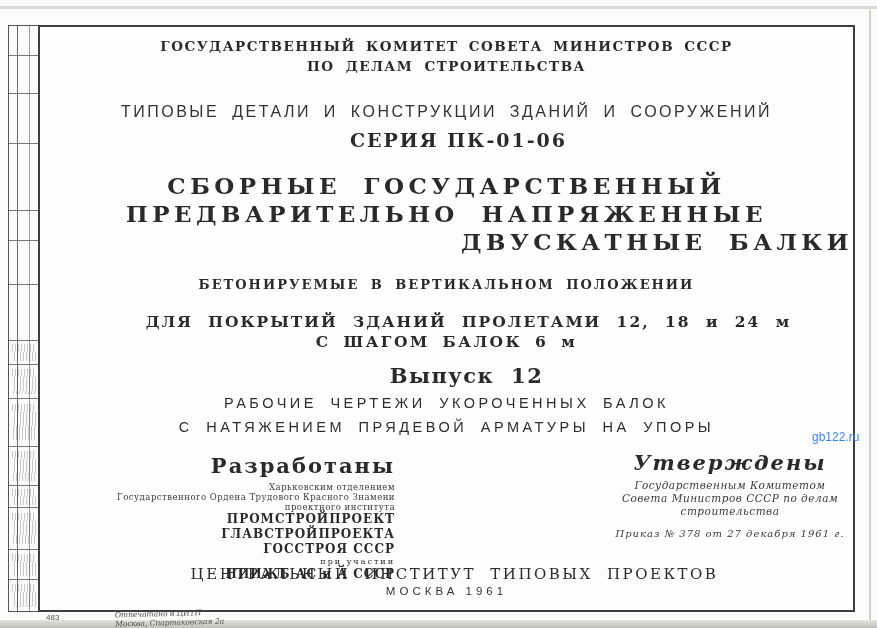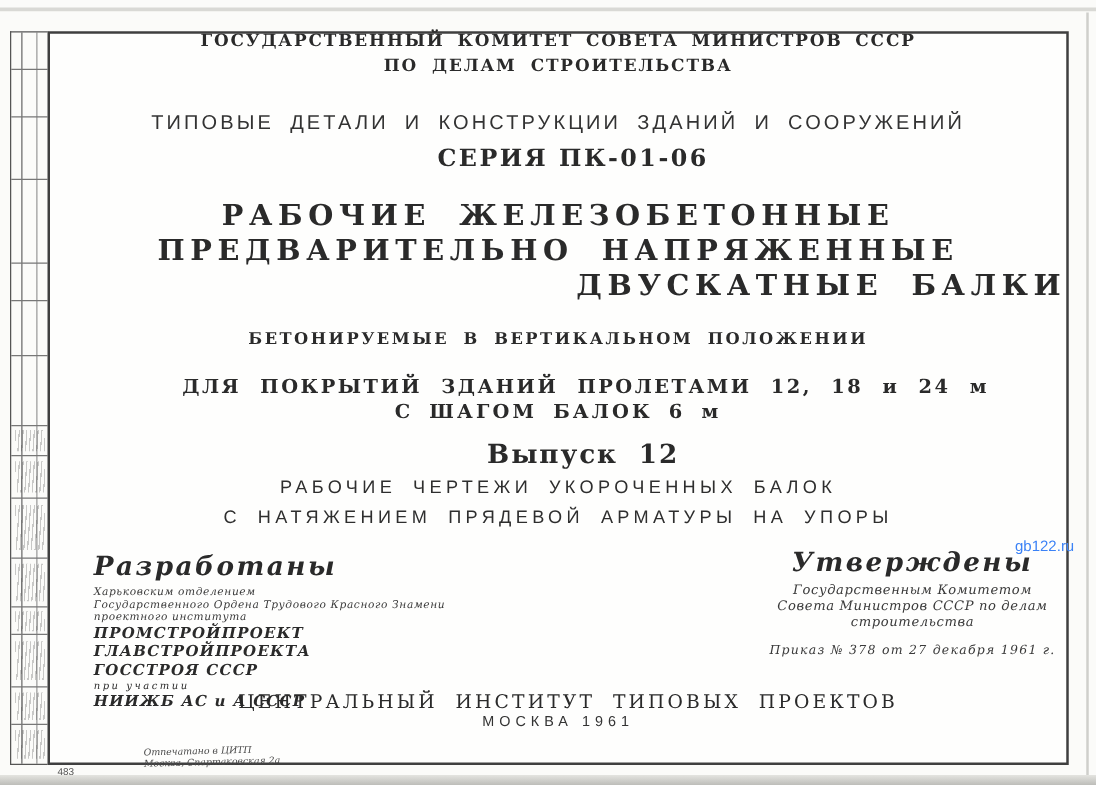--- a/index.html
+++ b/index.html
@@ -24,21 +24,21 @@
     background-image:linear-gradient(#6a6a6a,#6a6a6a),linear-gradient(#9a9a9a,#9a9a9a);
     background-size:1px 100%,1px 100%;background-position:8px 0,20px 0;
     background-repeat:no-repeat;display:flex;flex-direction:column;}
   .stamp-cell{border-bottom:1px solid #777;box-sizing:border-box;position:relative;}
   .stamp-cell:last-child{border-bottom:none;}
   .stamp-cell.scribble::after{
     content:"";position:absolute;left:3px;right:3px;top:12%;bottom:12%;
     background:repeating-linear-gradient(94deg, rgba(45,45,45,.45) 0 1px, transparent 1px 3px);
     opacity:.55;}
   
-  .content{position:absolute;left:40px;top:12px;width:813px;height:585px;text-align:center;}
+  .content{position:absolute;left:40px;top:25px;width:813px;height:585px;text-align:center;}
   .gov-line1{position:absolute;left:0;right:0;top:13px;font-size:13.5px;font-weight:bold;
     letter-spacing:1.5px;word-spacing:4px;}
   .gov-line2{position:absolute;left:0;right:0;top:33px;font-size:13.5px;font-weight:bold;
     letter-spacing:1.5px;word-spacing:5px;}
   .kicker{position:absolute;left:0;right:0;top:78px;font-size:16px;
     font-family:"Liberation Sans", sans-serif;letter-spacing:2.5px;word-spacing:6px;color:#333;}
   .series-name{position:absolute;left:0;right:0;top:104px;font-size:19px;font-weight:bold;
     letter-spacing:2px;padding-left:24px;}
   .title-line{position:absolute;left:0;right:0;font-size:23px;font-weight:bold;
     letter-spacing:4.5px;word-spacing:10px;}
@@ -51,21 +51,21 @@
     letter-spacing:2px;word-spacing:8px;padding-left:44px;}
   .app-line2{position:absolute;left:0;right:0;top:307px;font-size:15.5px;font-weight:bold;
     letter-spacing:2.5px;word-spacing:5px;}
   .issue-heading{position:absolute;left:0;right:0;top:338px;font-size:21px;font-weight:bold;
     letter-spacing:1.5px;word-spacing:8px;padding-left:40px;}
   .issue-line{position:absolute;left:0;right:0;font-family:"Liberation Sans", sans-serif;
     font-size:14.5px;letter-spacing:3.5px;word-spacing:6px;color:#2e2e2e;}
   .issue-line.i1{top:370px;}
   .issue-line.i2{top:394px;}
   
-  .developed{position:absolute;left:35px;top:428px;width:320px;text-align:left;font-style:italic;}
+  .developed{position:absolute;left:35px;top:428px;width:320px;text-align:right;}
   .approved{position:absolute;left:540px;top:425px;width:300px;text-align:center;font-style:italic;}
   .script-heading{font-size:21px;font-weight:bold;letter-spacing:2px;margin:0 0 4px 0;}
   .dev-small{font-size:8.5px;line-height:10px;letter-spacing:.5px;color:#3a3a3a;}
   .dev-caps{font-size:12px;line-height:15px;font-weight:bold;letter-spacing:1px;}
   .dev-tiny{font-size:8px;line-height:10px;letter-spacing:2px;}
   .appr-line{font-size:10.5px;line-height:13px;letter-spacing:.5px;color:#3a3a3a;}
   .appr-order{font-size:10px;margin-top:10px;letter-spacing:1px;color:#3a3a3a;}
   
   .publisher1{position:absolute;left:0;right:0;top:540px;font-size:15px;font-weight:normal;
     letter-spacing:2.5px;word-spacing:7px;padding-left:16px;}
@@ -107,21 +107,21 @@
 <div class="frame"></div>
 
 <div class="content">
 
   <div class="gov-line1">ГОСУДАРСТВЕННЫЙ КОМИТЕТ СОВЕТА МИНИСТРОВ СССР</div>
   <div class="gov-line2">ПО ДЕЛАМ СТРОИТЕЛЬСТВА</div>
 
   <div class="kicker">ТИПОВЫЕ ДЕТАЛИ И КОНСТРУКЦИИ ЗДАНИЙ И СООРУЖЕНИЙ</div>
   <div class="series-name">СЕРИЯ ПК-01-06</div>
 
-  <div class="title-line l0">РАБОЧИЕ ЖЕЛЕЗОБЕТОННЫЕ</div>
+  <div class="title-line l0">СБОРНЫЕ ГОСУДАРСТВЕННЫЙ</div>
   <div class="title-line l1">ПРЕДВАРИТЕЛЬНО НАПРЯЖЕННЫЕ</div>
   <div class="title-line l2">ДВУСКАТНЫЕ БАЛКИ</div>
 
   <div class="subtitle">БЕТОНИРУЕМЫЕ В ВЕРТИКАЛЬНОМ ПОЛОЖЕНИИ</div>
 
   <div class="app-line1">ДЛЯ ПОКРЫТИЙ ЗДАНИЙ ПРОЛЕТАМИ 12, 18 и 24 м</div>
   <div class="app-line2">С ШАГОМ БАЛОК 6 м</div>
 
   <div class="issue-heading">Выпуск 12</div>
   <div class="issue-line i1">РАБОЧИЕ ЧЕРТЕЖИ УКОРОЧЕННЫХ БАЛОК</div>

